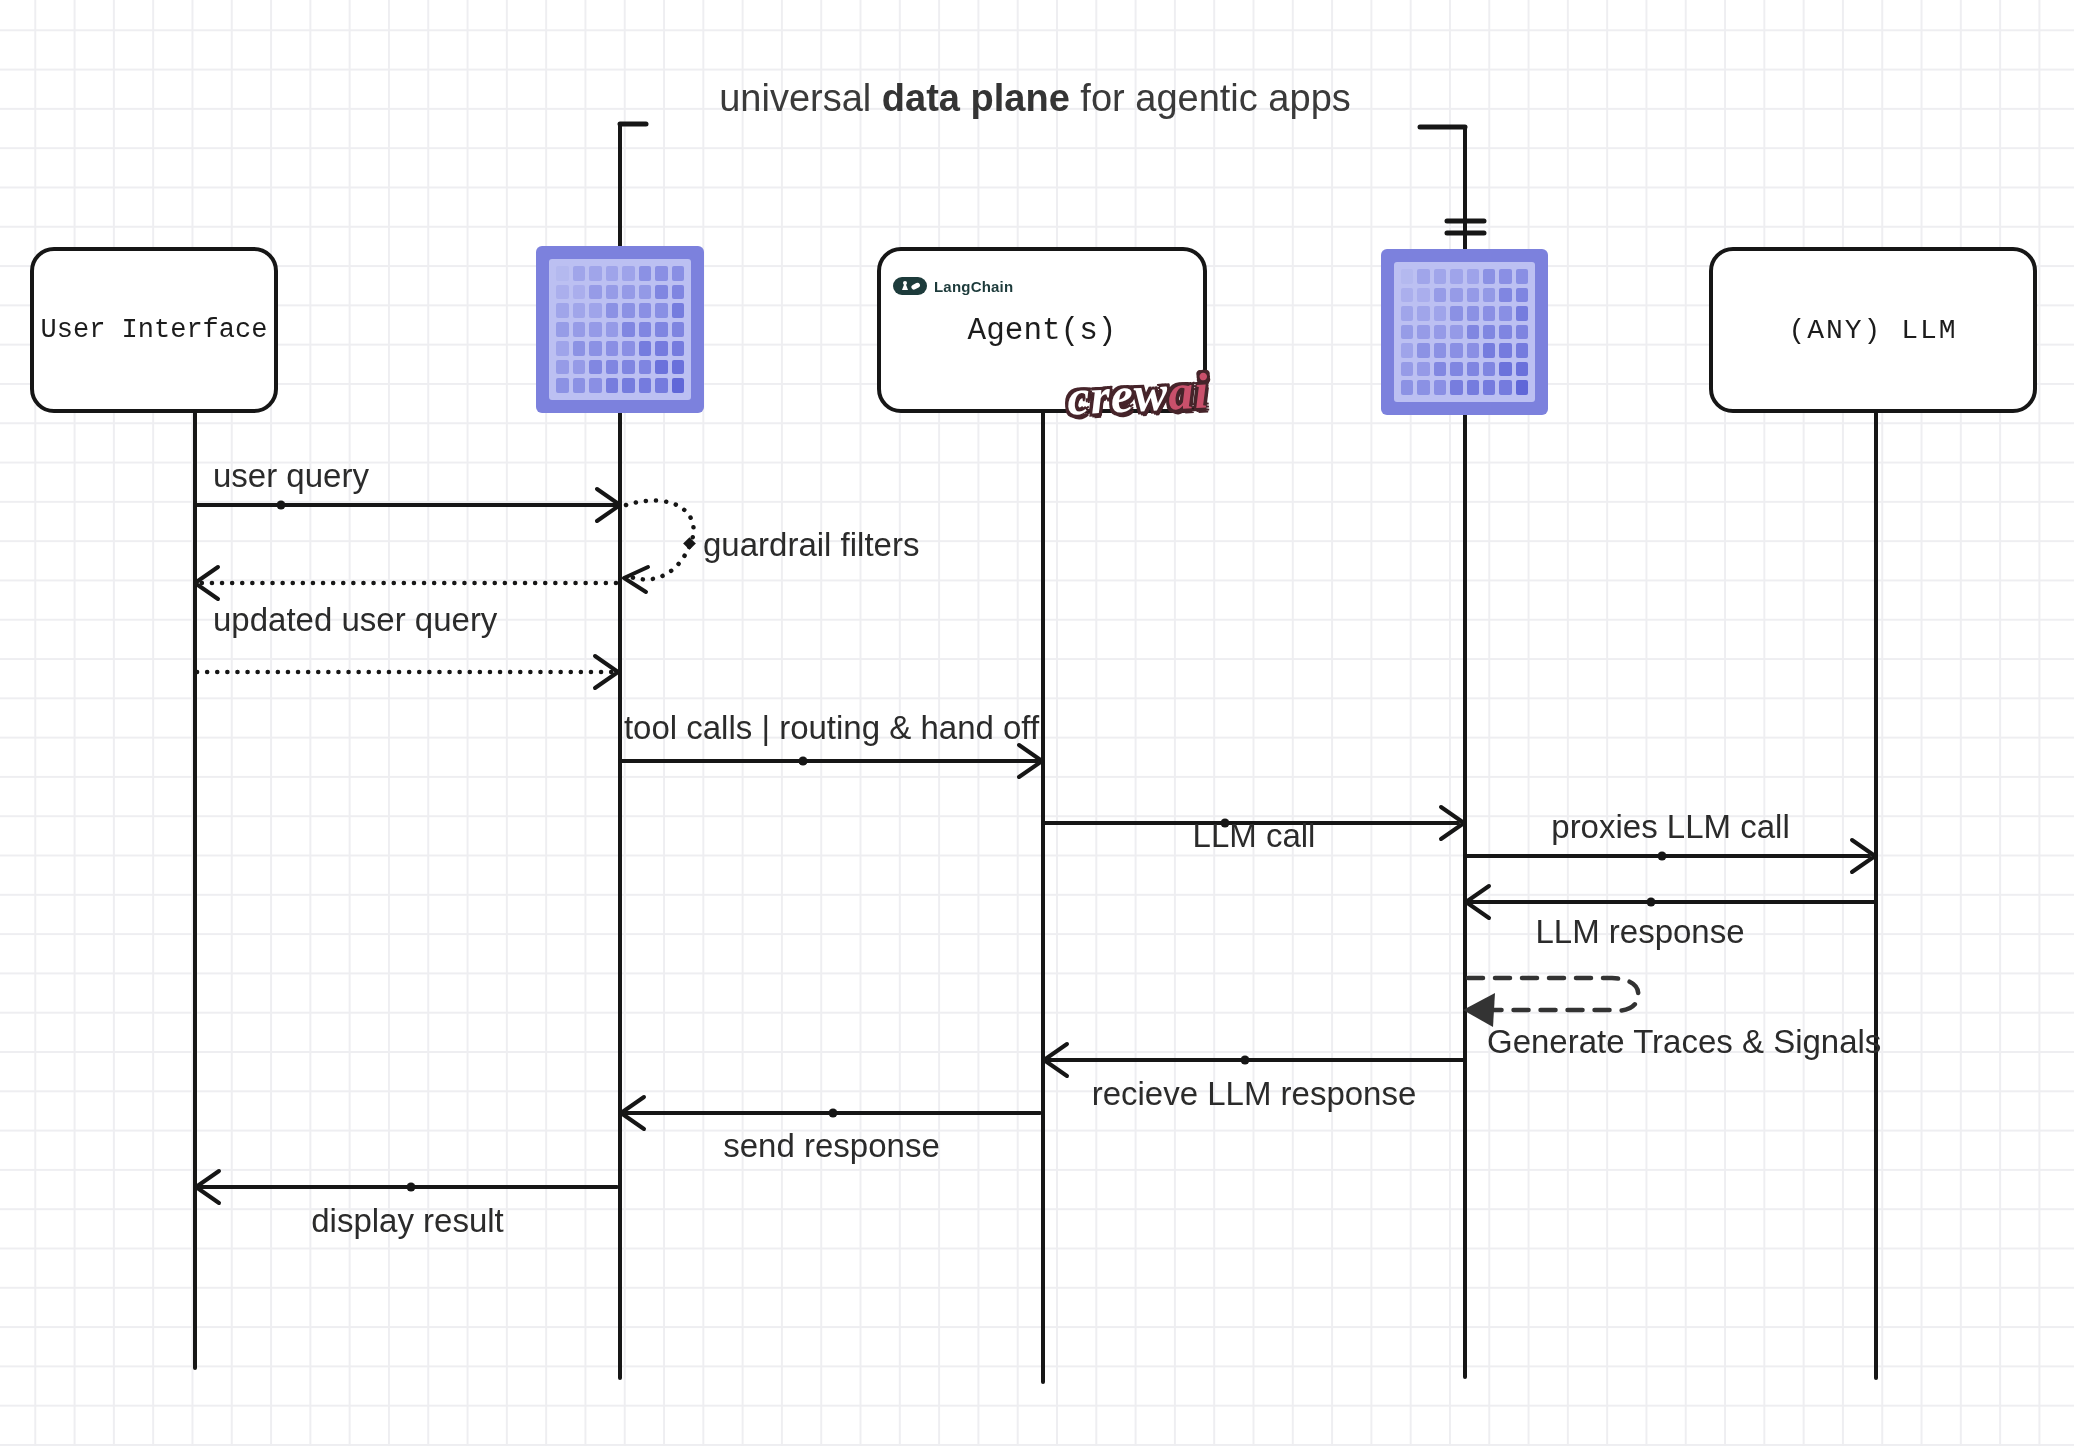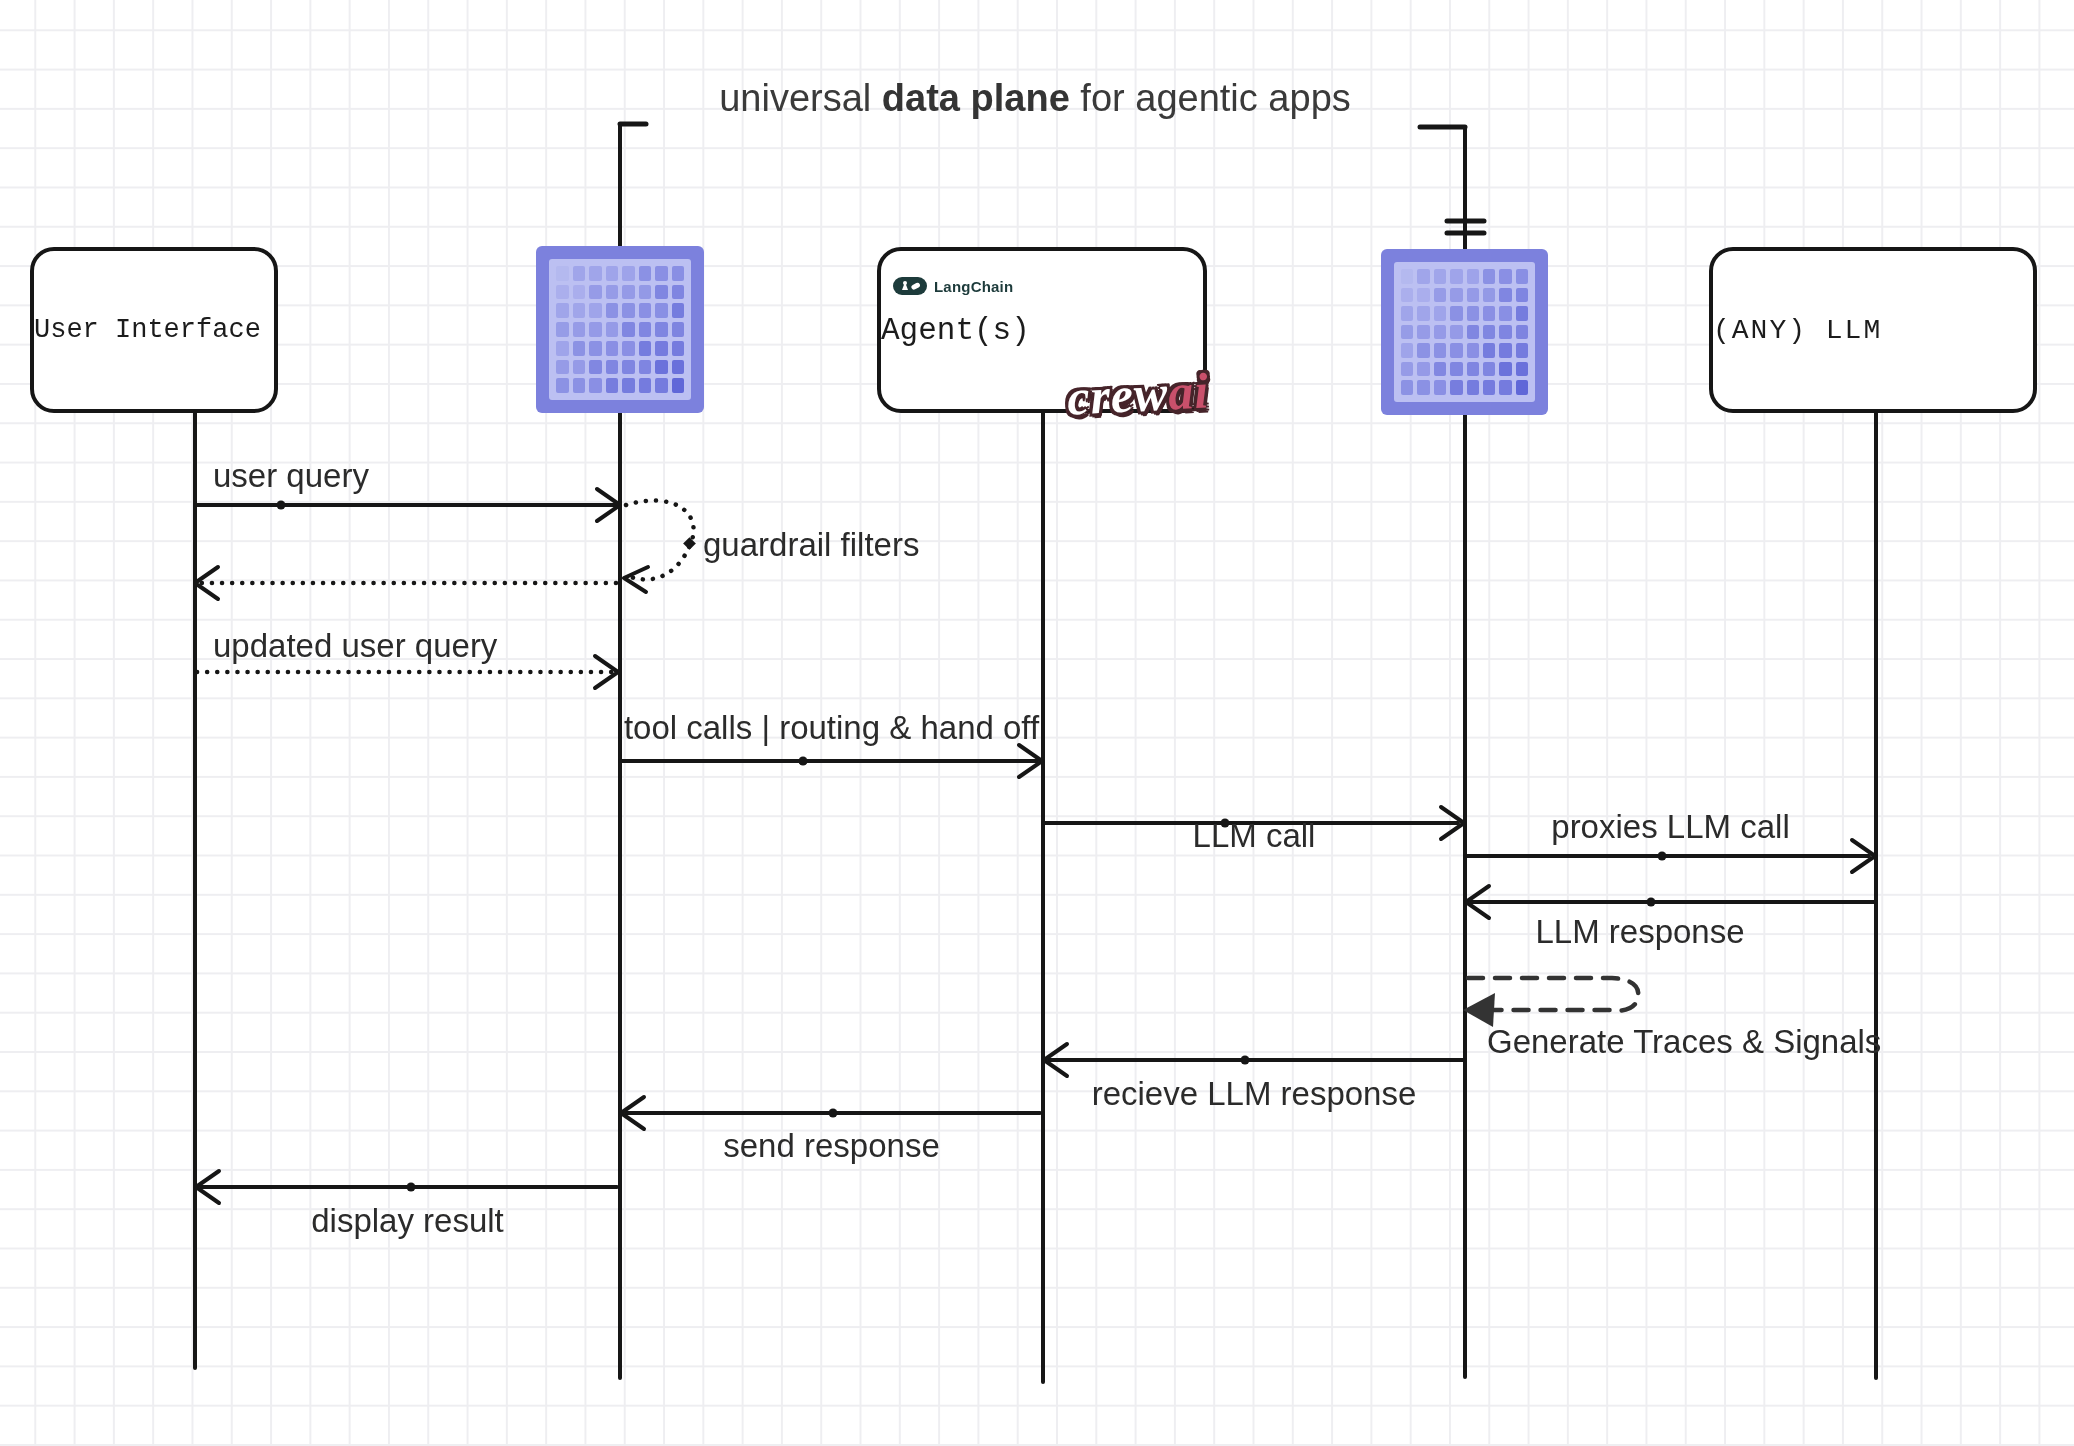--- a/index.html
+++ b/index.html
@@ -27,21 +27,21 @@
     color: #3a3a3a; z-index: 2;
   }
   .title span { white-space: pre-wrap; }
   .title .b { font-weight: 700; color: #343434; }
 
   
   .actor-box {
     background: #ffffff;
     border: 4px solid #161616;
     border-radius: 24px;
-    display: flex; align-items: center; 
+    display: flex; align-items: center; justify-content: center;
     font-family: "Liberation Mono", monospace;
     color: #1c1c1c;
     z-index: 2;
     box-sizing: border-box;
   }
   .box-ui   { left: 30px;   top: 247px; width: 248px; height: 166px; font-size: 27px; }
   .box-agent{ left: 877px;  top: 247px; width: 330px; height: 166px; font-size: 31px; }
   .box-llm  { left: 1709px; top: 247px; width: 328px; height: 166px; font-size: 28px; letter-spacing: 2px; }
 
   
@@ -104,21 +104,21 @@
   
   .msg {
     position: absolute;
     font-size: 33px; line-height: 32px;
     color: #2b2b2b; z-index: 2;
     white-space: nowrap;
   }
   .ctr { text-align: center; }
   .lbl-user-query     { left: 213px;  top: 460px; }
   .lbl-guardrail      { left: 703px;  top: 529px; }
-  .lbl-updated-query  { left: 213px;  top: 630px; }
+  .lbl-updated-query  { left: 213px;  top: 604px; }
   .lbl-tool-calls     { left: 620px;  top: 712px; width: 423px; }
   .lbl-llm-call       { left: 1043px; top: 820px; width: 422px; }
   .lbl-proxies        { left: 1465px; top: 811px; width: 411px; }
   .lbl-llm-response   { left: 1465px; top: 916px; width: 350px; }
   .lbl-gen-traces     { left: 1487px; top: 1026px; }
   .lbl-recieve        { left: 1043px; top: 1078px; width: 422px; }
   .lbl-send-response  { left: 620px;  top: 1130px; width: 423px; }
   .lbl-display-result { left: 195px;  top: 1205px; width: 425px; }
 </style>
 </head>

